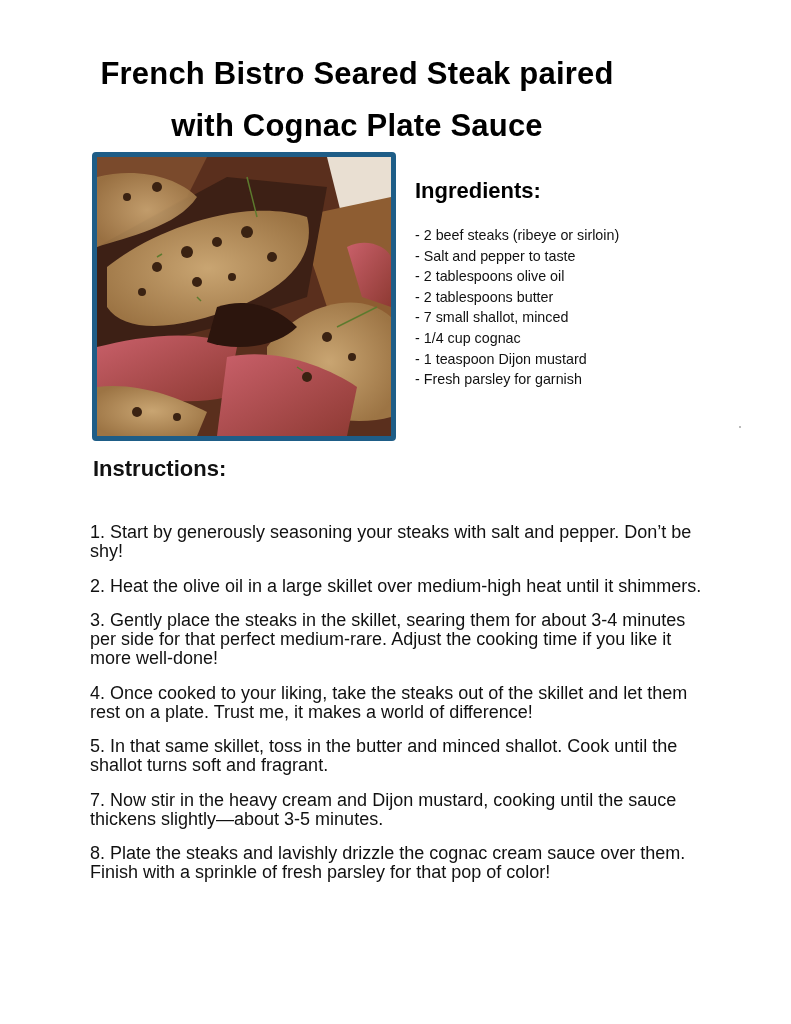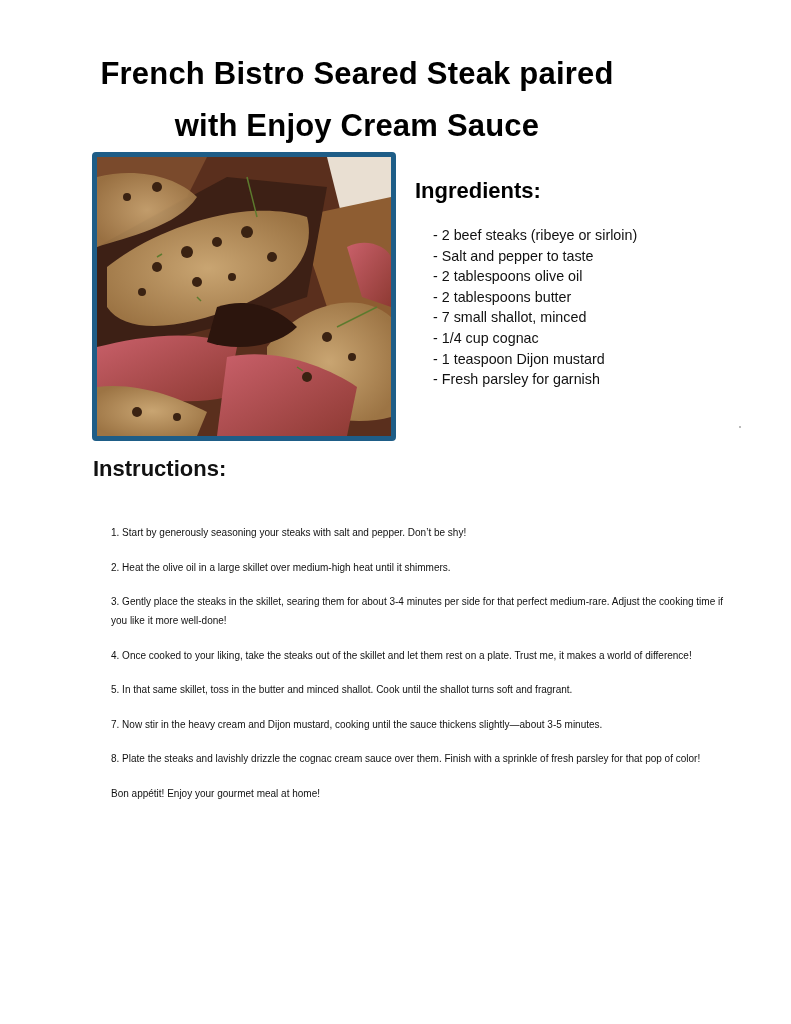--- a/index.html
+++ b/index.html
@@ -5,35 +5,35 @@
   html, body { margin: 0; padding: 0; background: #ffffff; }
   body { width: 791px; height: 1024px; position: relative; overflow: hidden;
          font-family: "Liberation Sans", "DejaVu Sans", sans-serif; color: #111; }
   .title { position: absolute; left: 0; width: 714px; top: 48px; text-align: center;
            font-weight: bold; font-size: 31px; line-height: 52px; color: #000; letter-spacing: 0.2px; }
   .photo { position: absolute; left: 92px; top: 152px; width: 294px; height: 279px;
            border: 5px solid #1e5d87; border-radius: 4px; overflow: hidden;
            background: #6b3b24; }
   .photo svg { display: block; width: 100%; height: 100%; }
   .ing-head { position: absolute; left: 415px; top: 178px; font-size: 22px; font-weight: bold; color: #000000; }
-  .ing-list { position: absolute; left: 433px; top: 225px; margin: 0; padding: 0; list-style: none;
+  .ing-list { position: absolute; left: 415px; top: 225px; margin: 0; padding: 0; list-style: none;
               font-size: 14.3px; line-height: 20.6px; color: #111; }
   .ing-list li { margin: 0; padding: 0; white-space: nowrap; }
   .speck { position: absolute; left: 739px; top: 426px; width: 2px; height: 2px; background: #bbb; }
   .ins-head { position: absolute; left: 93px; top: 456px; font-size: 22px; font-weight: bold; color: #111; }
-  .ins-list { position: absolute; left: 111px; top: 523px; width: 612px; margin: 0; padding: 0;
-              font-size: 10px; line-height: 19px; color: #111; }
+  .ins-list { position: absolute; left: 90px; top: 523px; width: 612px; margin: 0; padding: 0;
+              font-size: 18px; line-height: 19px; color: #111; }
   .ins-list p { margin: 0 0 15.5px 0; padding: 0; }
 </style>
 </head>
 <body>
 
 <h1 class="title" style="margin:0;">
   <div>French Bistro Seared Steak paired</div>
-  <div>with Enjoy Cream Sauce</div>
+  <div>with Cognac Plate Sauce</div>
 </h1>
 
 <div class="photo" aria-label="Sliced seared steak topped with cognac cream sauce, peppercorns and fresh herbs">
   <svg viewBox="0 0 294 279" preserveAspectRatio="none">
     <defs>
       <radialGradient id="sauce" cx="50%" cy="50%" r="60%">
         <stop offset="0%" stop-color="#c9a572"></stop>
         <stop offset="100%" stop-color="#9c7444"></stop>
       </radialGradient>
       <linearGradient id="meat" x1="0" y1="0" x2="1" y2="1">
@@ -97,14 +97,13 @@
 
 <div class="ins-head">Instructions:</div>
 <div class="ins-list">
   <p>1. Start by generously seasoning your steaks with salt and pepper. Don’t be shy!</p>
   <p>2. Heat the olive oil in a large skillet over medium-high heat until it shimmers.</p>
   <p>3. Gently place the steaks in the skillet, searing them for about 3-4 minutes per side for that perfect medium-rare. Adjust the cooking time if you like it more well-done!</p>
   <p>4. Once cooked to your liking, take the steaks out of the skillet and let them rest on a plate. Trust me, it makes a world of difference!</p>
   <p>5. In that same skillet, toss in the butter and minced shallot. Cook until the shallot turns soft and fragrant.</p>
   <p>7. Now stir in the heavy cream and Dijon mustard, cooking until the sauce thickens slightly—about 3-5 minutes.</p>
   <p>8. Plate the steaks and lavishly drizzle the cognac cream sauce over them. Finish with a sprinkle of fresh parsley for that pop of color!</p>
-  <p>Bon appétit! Enjoy your gourmet meal at home!</p>
 </div>
 
 </body></html>

